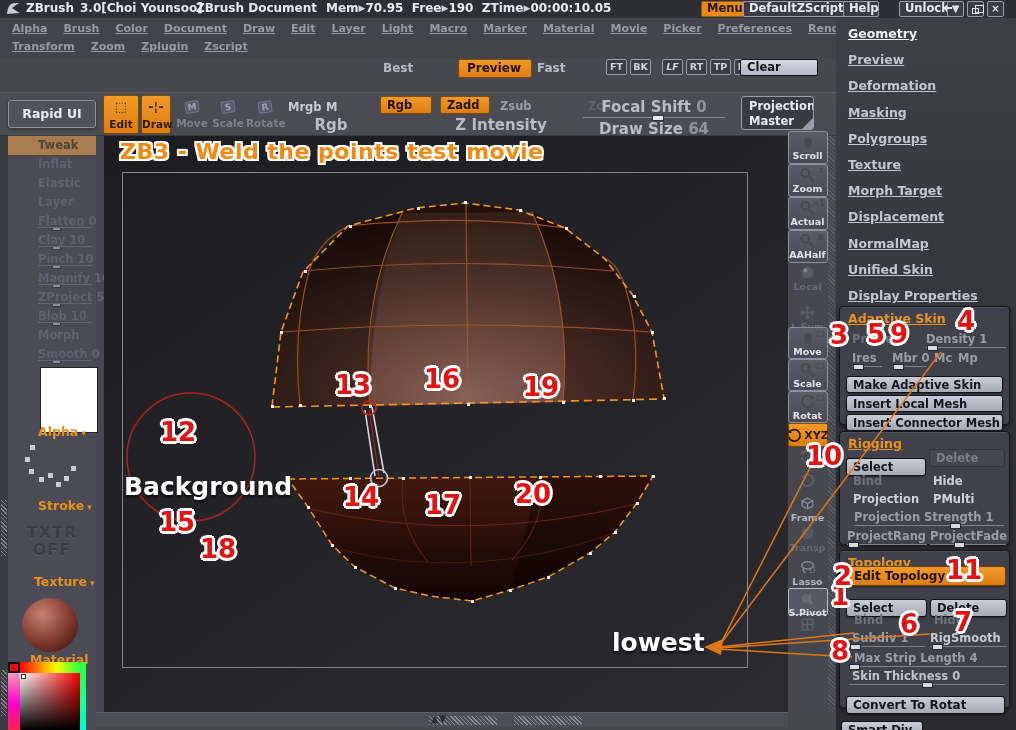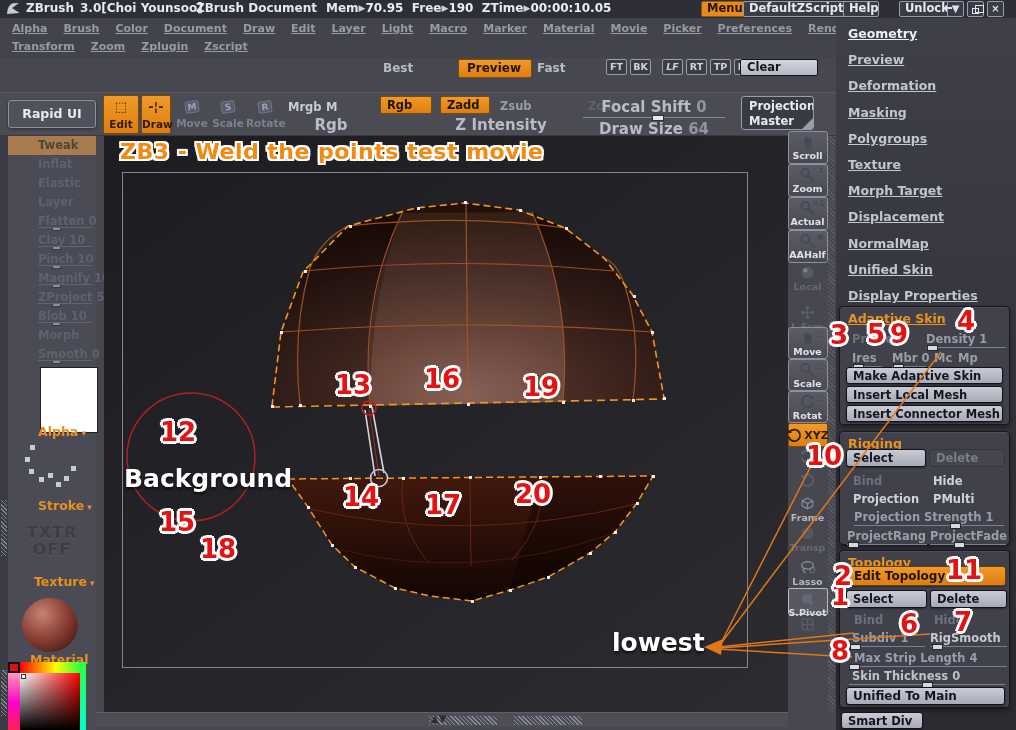--- a/index.html
+++ b/index.html
@@ -96,21 +96,21 @@
   .rt-badge{position:absolute;right:2px;top:1px;font-size:8px;color:inherit;}
 
   
   .rpanel{position:absolute;left:836px;top:18px;width:180px;height:712px;background:linear-gradient(#3f3f48,#2a2a30);}
   .rp-grip{position:absolute;left:828px;top:136px;width:7px;height:576px;background:repeating-linear-gradient(45deg,#6a6c78 0 1px,transparent 1px 3px);opacity:.55;}
   .nav-link{display:block;position:relative;color:#c3c5d1;font-size:12.5px;text-decoration:underline;height:26.2px;cursor:pointer;}
   .nav-link.active{color:#eef0f7;}
   #rp-nav{position:absolute;left:12px;top:8px;}
   .panel{position:absolute;left:3px;width:171px;background:#41414b;border:1px solid #17171d;border-radius:4px;box-shadow:inset 0 1px 0 rgba(255,255,255,.07),0 2px 5px rgba(0,0,0,.45);}
   .phead{position:absolute;left:8px;top:4px;color:#e8941e;font-size:12.5px;text-decoration:underline;}
-  .lbtn{position:absolute;background:linear-gradient(#c9ccd6,#a6aab6);border:1px solid #121218;border-radius:3px;color:#15151e;font-size:11.5px;line-height:14px;padding:1px 0 0 6px;box-shadow:0 1px 2px rgba(0,0,0,.4);text-align:left;}
+  .lbtn{position:absolute;background:linear-gradient(#c9ccd6,#a6aab6);border:1px solid #121218;border-radius:3px;color:#15151e;font-size:11.5px;line-height:14px;padding:1px 0 0 6px;box-shadow:0 1px 2px rgba(0,0,0,.4);text-align:left;margin-top:9px;}
   .dbtn{position:absolute;background:#45454e;border:1px solid #35353d;border-radius:3px;color:#7b7d88;font-size:11.5px;line-height:14px;padding:1px 0 0 6px;}
   .obtn{position:absolute;background:linear-gradient(#f09a28,#dd7d12);border:1px solid #6b4206;border-radius:3px;color:#211402;font-size:12px;line-height:16px;padding:1px 0 0 8px;box-shadow:0 1px 2px rgba(0,0,0,.4);}
   .plab{position:absolute;font-size:11.5px;white-space:nowrap;}
   .dim1{color:#6f7180;} .dim2{color:#9b9da9;} .lit{color:#cfd1db;}
   .pslider{position:absolute;font-size:11.5px;white-space:nowrap;}
   .pslider .track{position:absolute;bottom:-2px;border-bottom:1px solid #7e8090;}
   .pslider .knob{position:absolute;bottom:-5px;width:11px;height:6px;background:#d8dae2;border:1px solid #26262e;}
 
   
   .bottomstrip{position:absolute;left:96px;top:712px;width:692px;height:15px;background:#4d4d56;border-top:1px solid #5f5f69;}
@@ -324,21 +324,21 @@
       <circle cx="191" cy="457" r="64" fill="none" stroke="#c02020" stroke-width="1.5" opacity="0.9"></circle>
 
       <g>
         <path d="M365,410 L375,476 M372,407 L384,473" stroke="#d8d8d8" stroke-width="1.6" fill="none"></path>
         <path d="M369,409 L379,476" stroke="#c02020" stroke-width="1" fill="none"></path>
         <circle cx="369" cy="408" r="7" fill="none" stroke="#c02020" stroke-width="1.6"></circle>
         <circle cx="379" cy="478" r="8.5" fill="none" stroke="#c8c8c8" stroke-width="1.6"></circle>
       </g>
     </svg>
     <span class="canvas-title">ZB3 - Weld the points test movie</span>
-    <span class="canvas-word" style="left:20px;top:328px">Background</span>
+    <span class="canvas-word" style="left:20px;top:336px">Background</span>
     <span class="canvas-word" style="left:508px;top:492px">lowest</span>
   </div>
 
   <div class="rtoolbar" id="rtoolbar">
       <div class="rt-item rt-button" style="height: 33px;">
         <span class="rt-icon"><svg viewBox="0 0 16 16">
             <path d="M5 7.5V5c0-.9 1.3-.9 1.3 0v2l.4-3.4c.1-.9 1.4-.8 1.4.1l.1 3.3.6-2.9c.2-.9 1.4-.7 1.4.2l-.1 3 .7-1.8c.3-.8 1.3-.5 1.3.3v4.3c0 2.5-1.4 4-3.6 4S5 12.2 5 10z" fill="currentColor"></path>
           </svg></span>
         <span class="rt-label">Scroll</span>
       </div>
@@ -518,21 +518,21 @@
         <i class="track" style="left:0;width:77px"></i><b class="knob" style="left:2px"></b>
       </div>
       <div class="pslider dim2" style="left:14px;top:100px">
         <span>Max Strip Length</span> <span>4</span>
         <i class="track" style="left:-5px;width:158px"></i><b class="knob" style="left:-5px"></b>
       </div>
       <div class="pslider" style="left:12px;top:118px;color:#c0c2cc">
         <span>Skin Thickness</span> <span>0</span>
         <i class="track" style="left:-3px;width:156px"></i><b class="knob" style="left:70px"></b>
       </div>
-      <span class="lbtn" style="left:6px;top:136px;width:159px;height:18px;font-size:12px">Unified To Main</span>
+      <span class="lbtn" style="left:6px;top:136px;width:159px;height:18px;font-size:12px">Convert To Rotat</span>
     </div>
 
     <span class="lbtn" style="left:5px;top:694px;width:82px;height:17px;position:absolute">Smart Div</span>
   </div>
   <div class="rp-grip"></div>
 
   <div class="bottomstrip">
     <div class="hgrip" style="left:333px"></div>
     <div class="hgrip" style="left:418px"></div>
     <span class="bs-arrows">▲▼</span>

